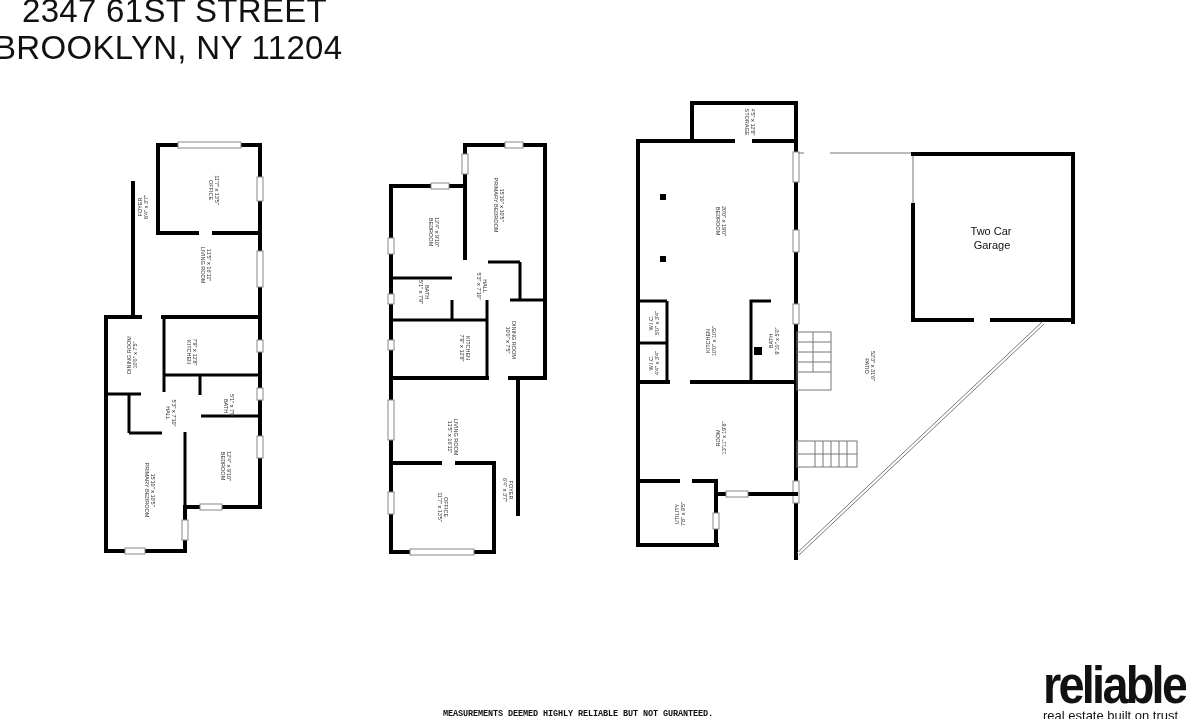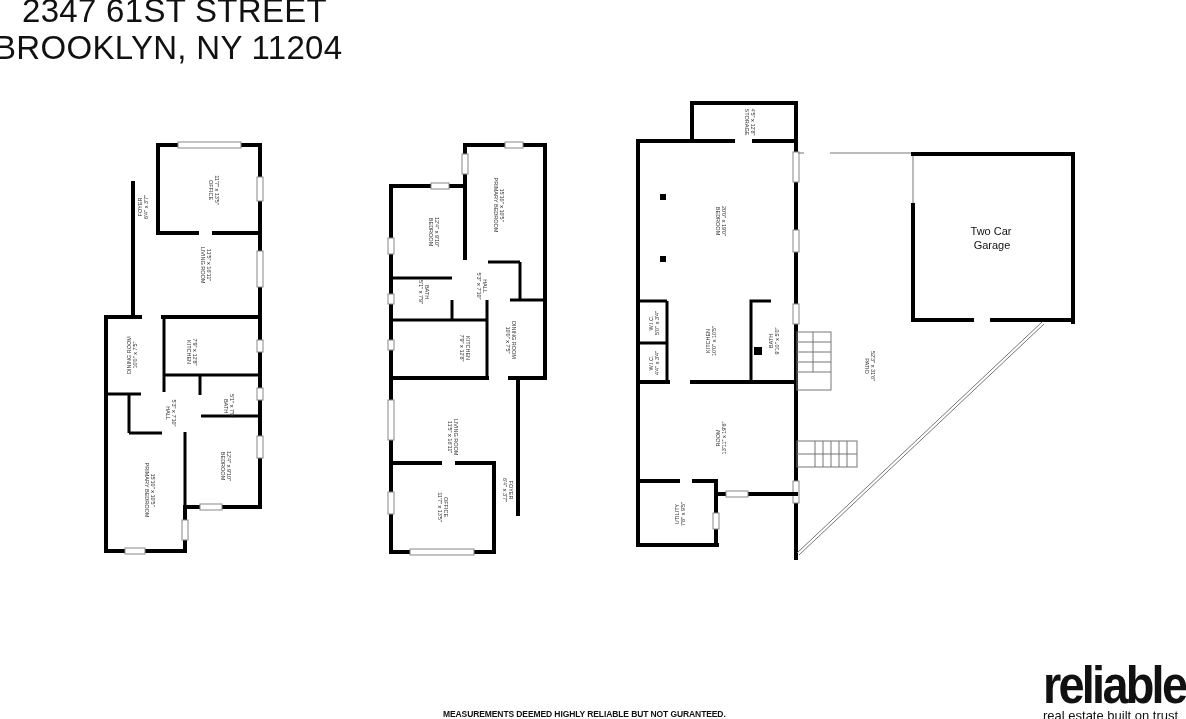--- a/index.html
+++ b/index.html
@@ -3,21 +3,21 @@
 <meta charset="utf-8">
 <style>
   html, body { margin:0; padding:0; background:#fff; }
   body { width:1186px; height:719px; position:relative; overflow:hidden; font-family:"Liberation Sans", sans-serif; color:#111; }
   .title { position:absolute; left:0; top:-8px; font-size:33px; line-height:37px; letter-spacing:0.3px; white-space:nowrap; }
   .title .l1 { padding-left:22px; display:block; }
   .title .l2 { display:block; margin-left:-6px; }
   svg.plan { position:absolute; left:0; top:0; }
   .rl { font-family:"Liberation Sans", sans-serif; font-size:5.5px; fill:#333; }
   .gar { font-family:"Liberation Sans", sans-serif; font-size:11px; fill:#111; }
-  .disclaimer { position:absolute; left:443px; top:709px; font-size:8.5px; font-weight:bold; letter-spacing:-0.1px; white-space:nowrap; }
+  .disclaimer { position:absolute; left:443px; top:709px; font-size:8.5px; font-weight:bold; letter-spacing:-0.1px; white-space:nowrap;font-family:Liberation Mono, monospace; }
   .logo { position:absolute; left:1043px; top:662px; width:145px; }
   .logo .big { font-size:51px; font-weight:bold; letter-spacing:-3px; line-height:48px; transform:scaleX(0.92); transform-origin:left; display:block; }
   .logo .tag { font-size:13px; line-height:13px; margin-top:-1px; white-space:nowrap; display:block; }
 </style>
 </head>
 <body>
 
 <div class="title">
   <span class="l1">2347 61ST STREET</span>
   <span class="l2">BROOKLYN, NY 11204</span>

